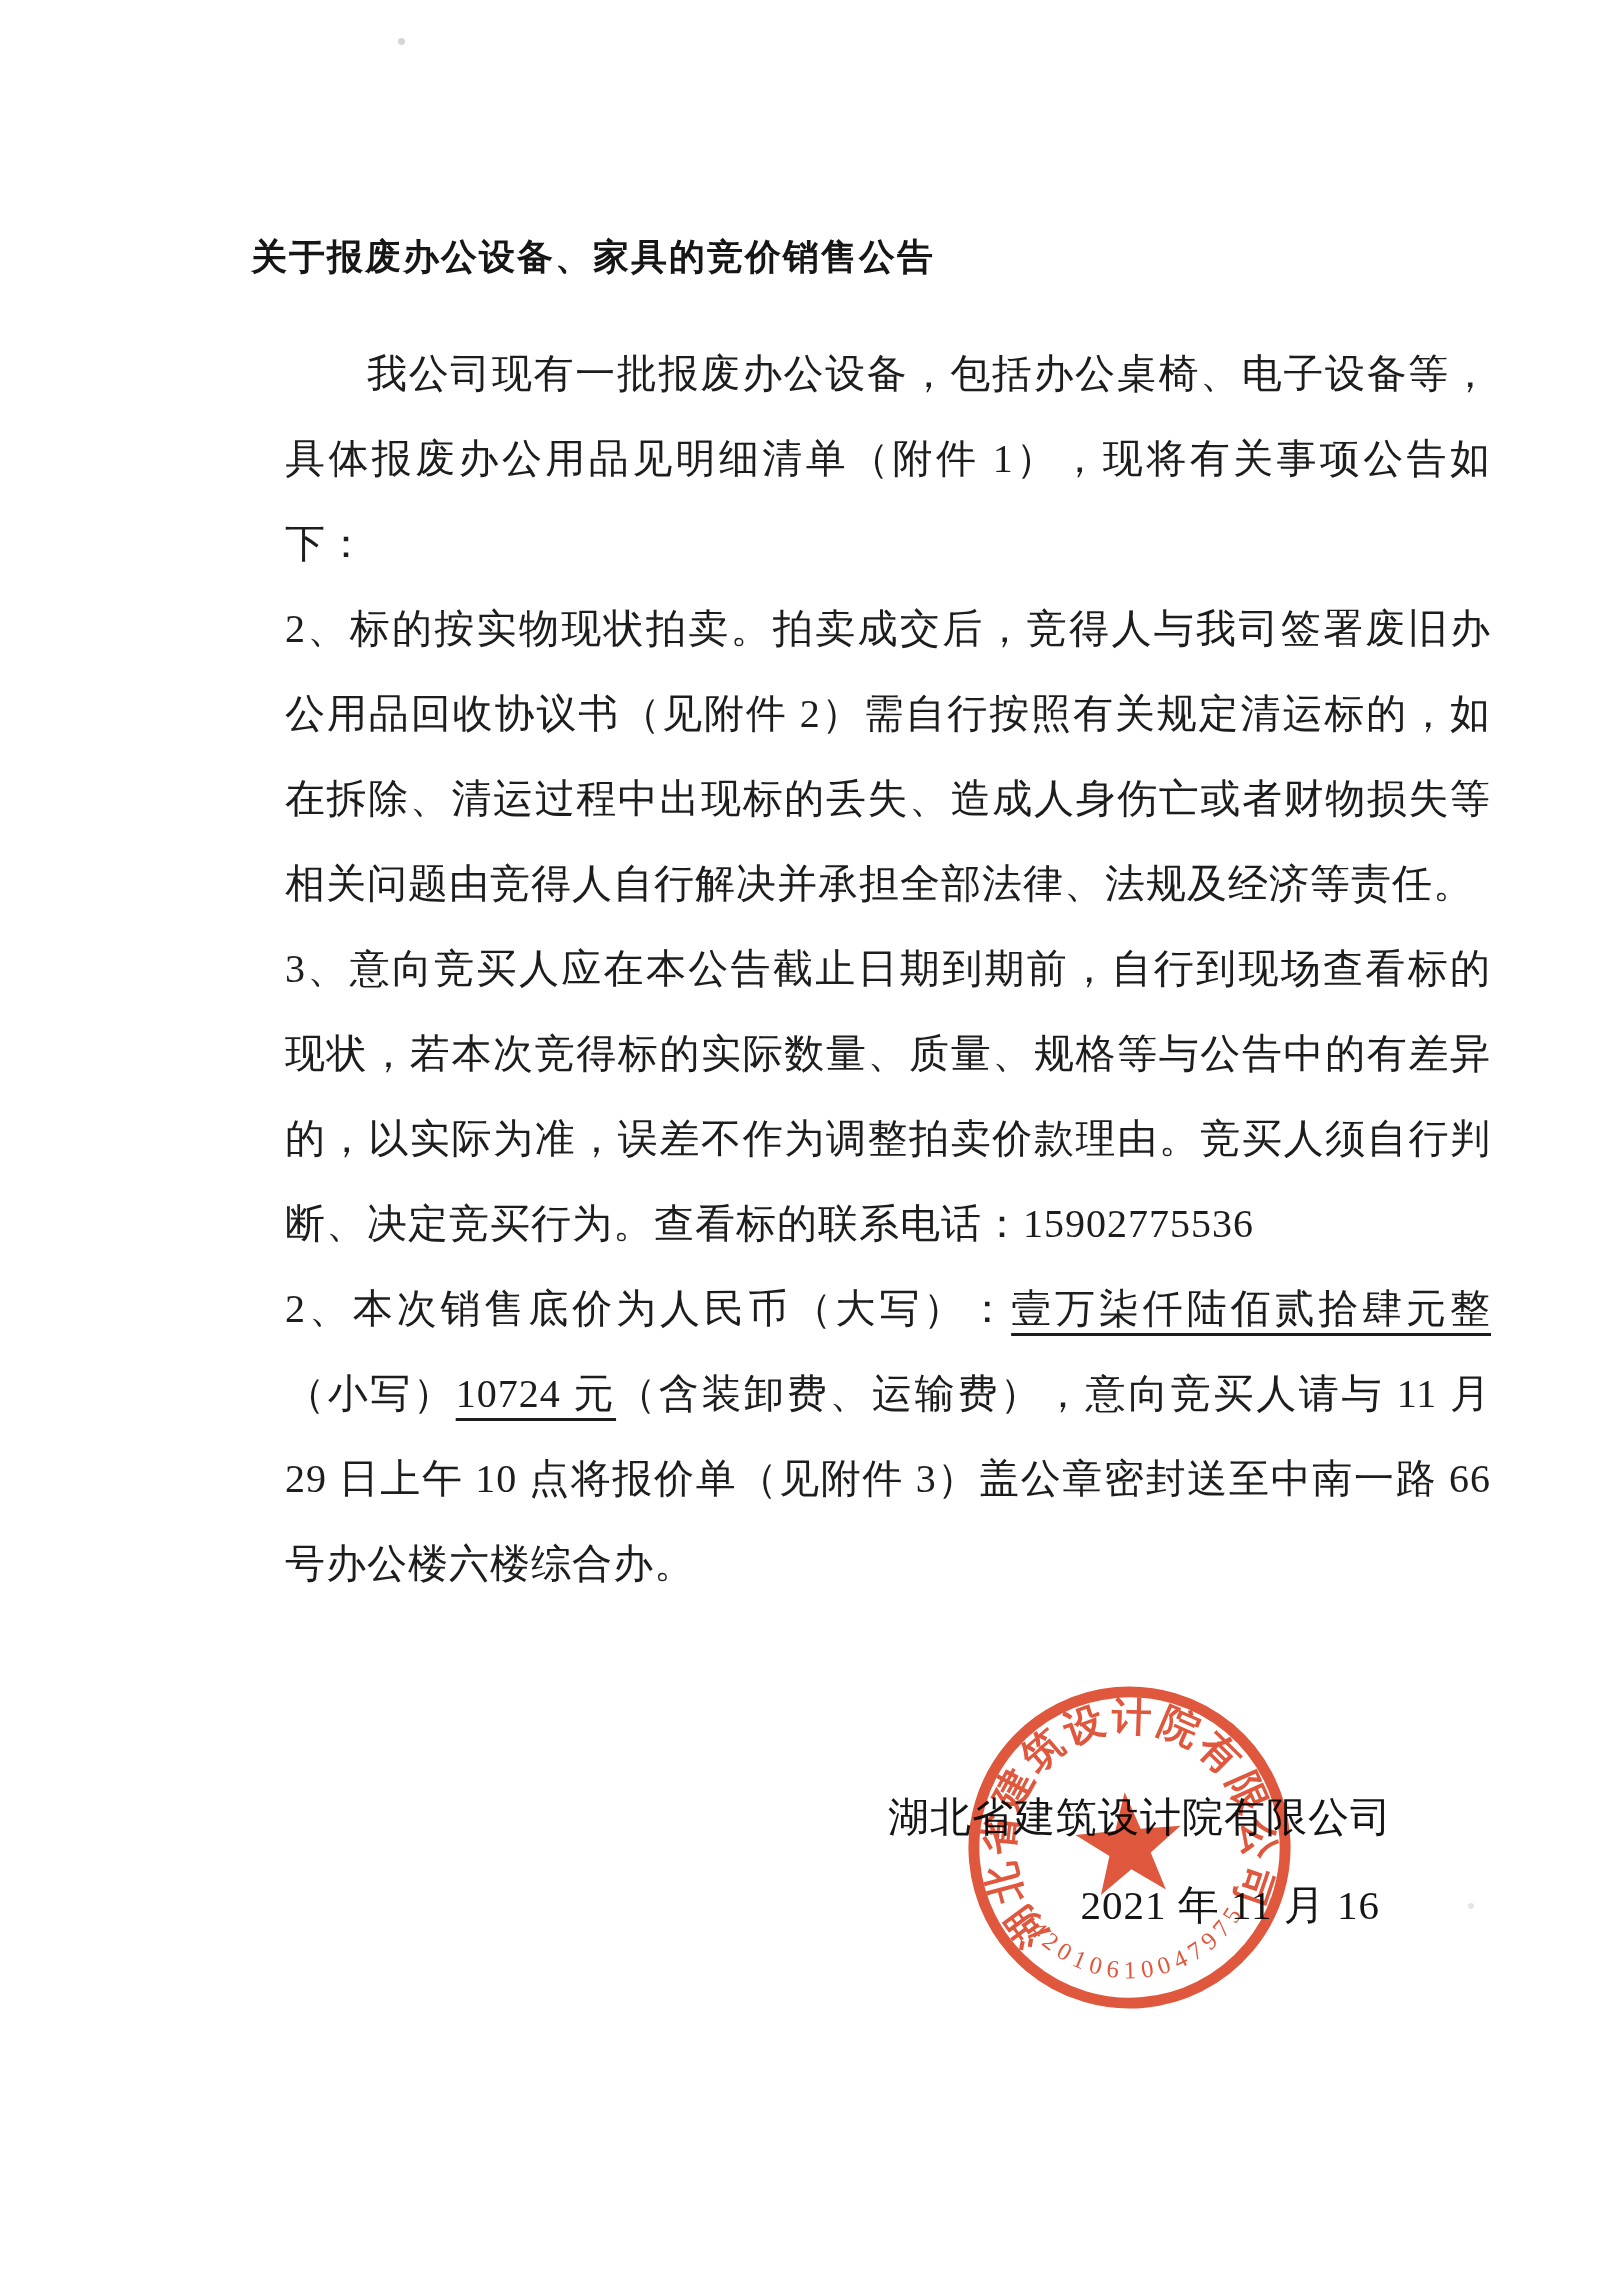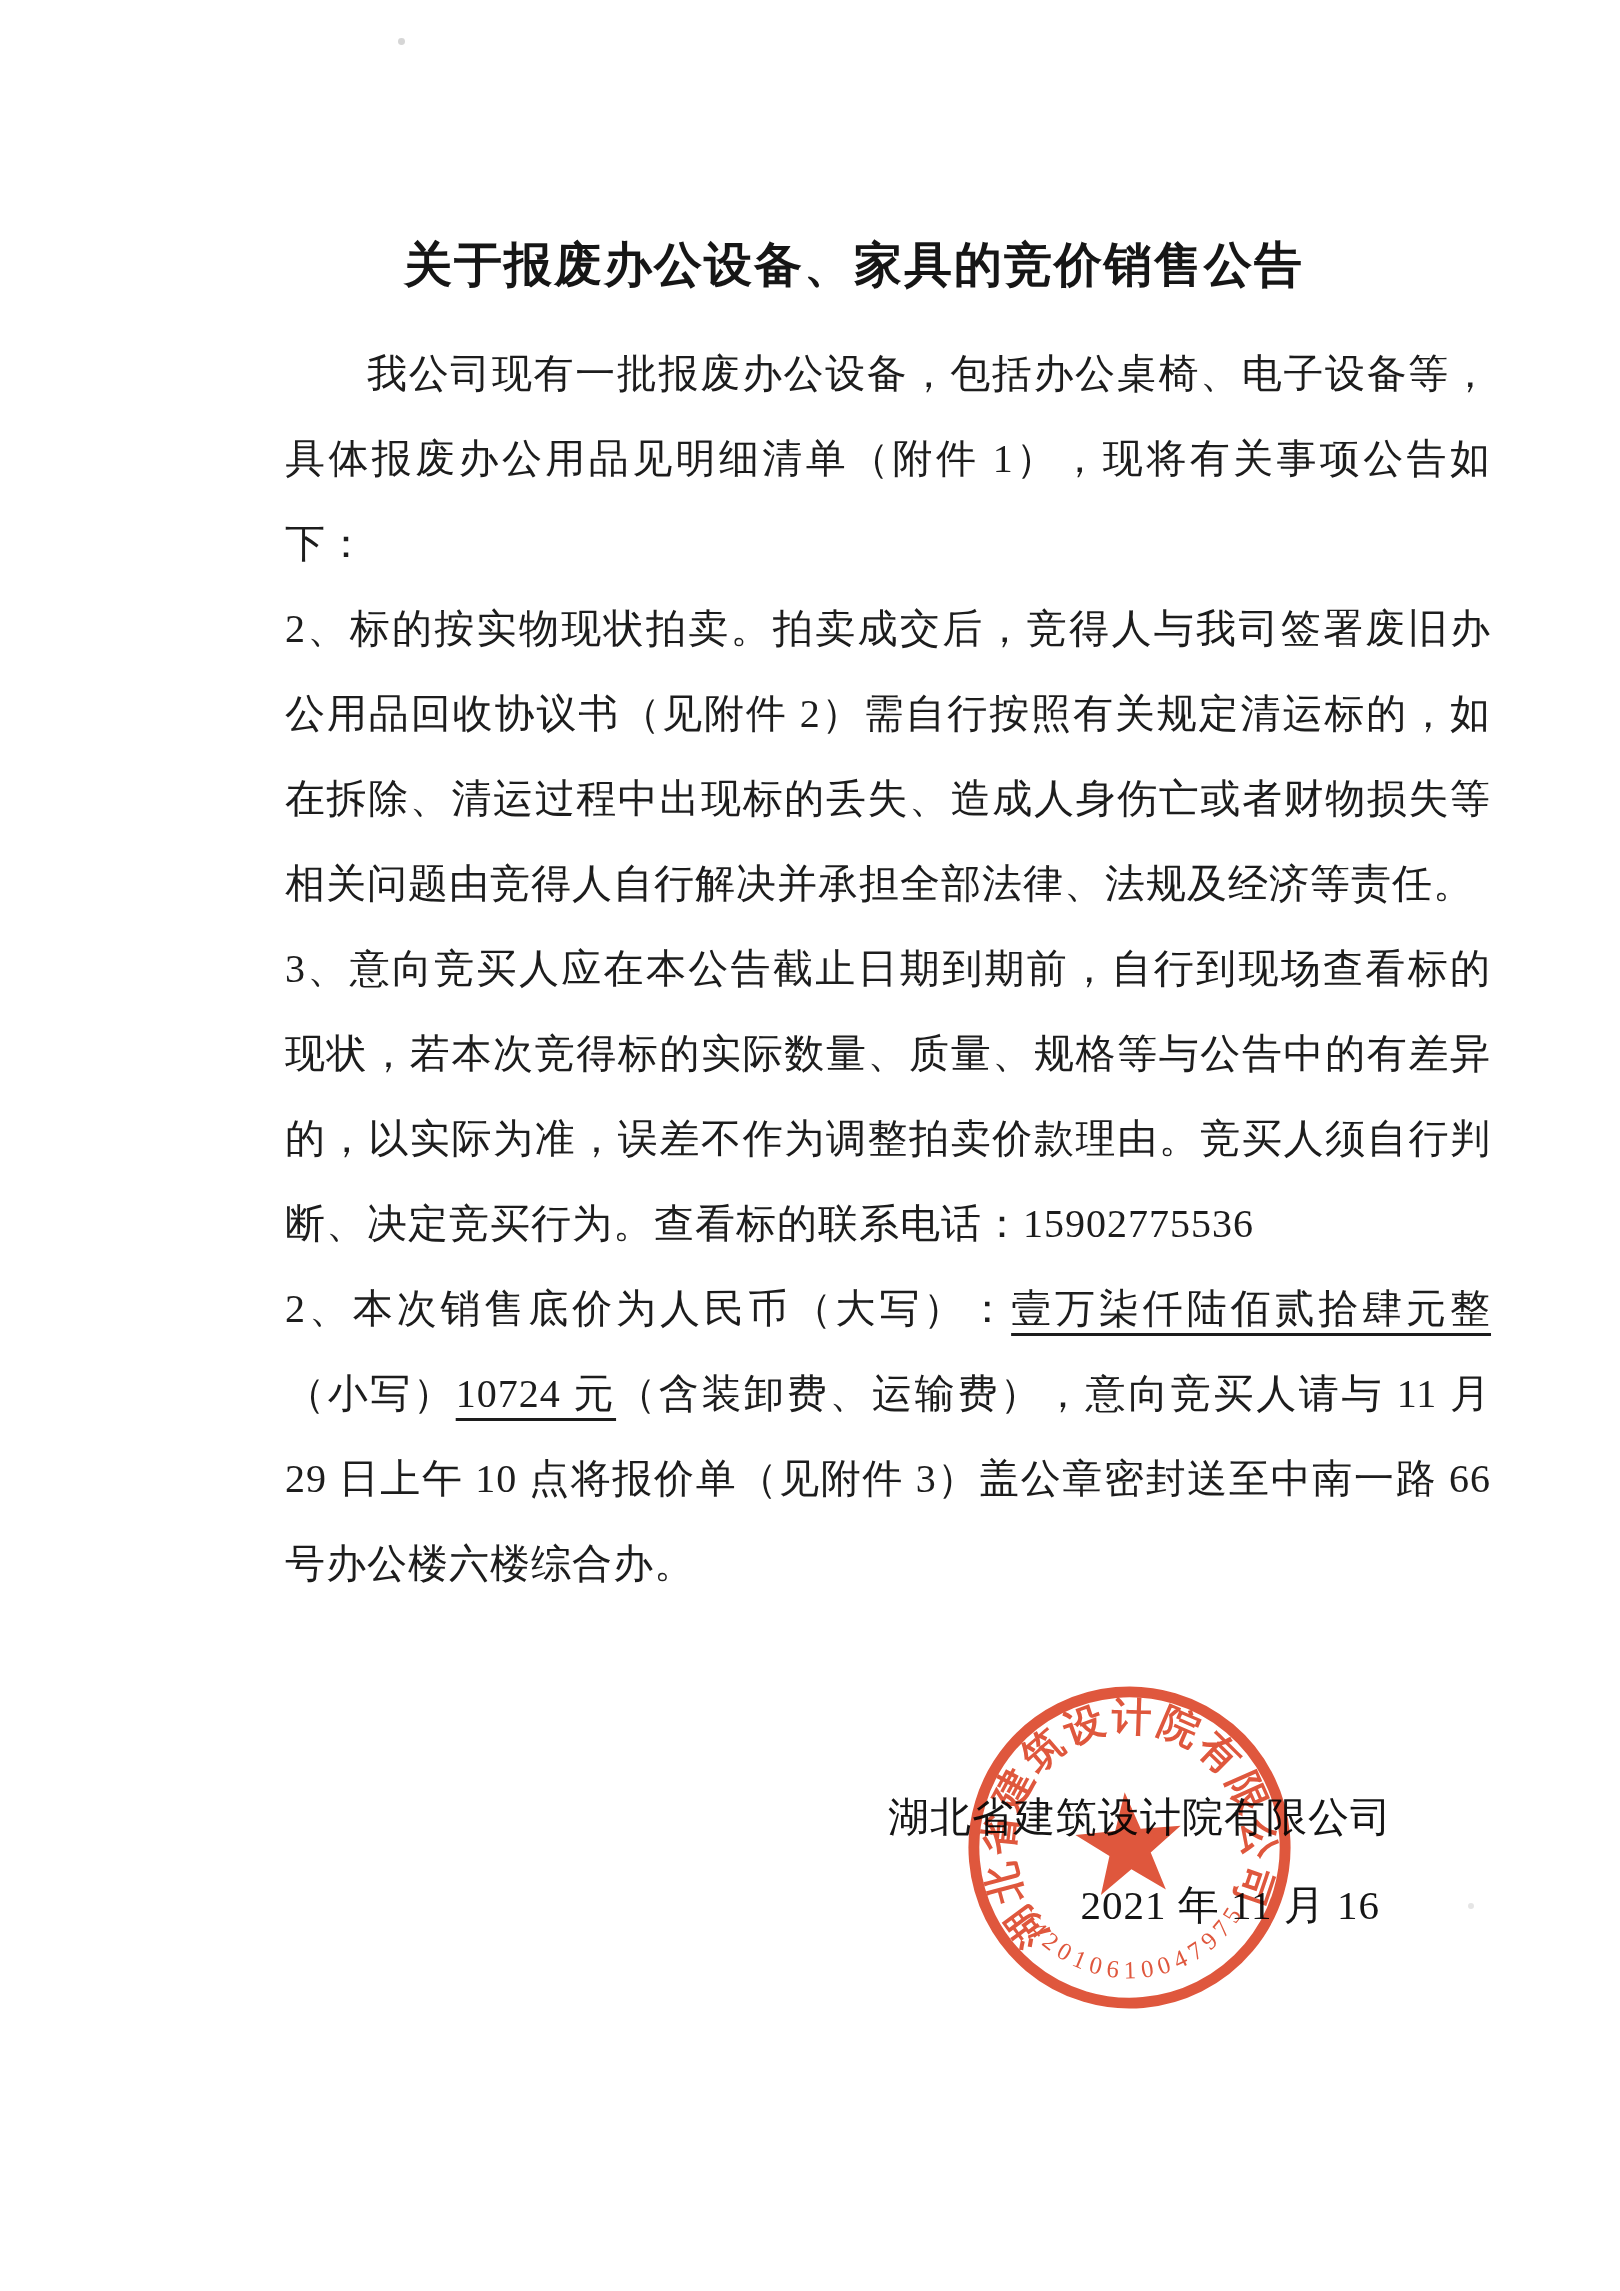--- a/index.html
+++ b/index.html
@@ -7,22 +7,22 @@
     position:relative;
     width:1620px;height:2292px;
     background:#ffffff;
     font-family:"Liberation Serif","DejaVu Serif",serif;
     color:#1d1d1d;
     overflow:hidden;
   }
   .doc-title{
     position:absolute;
     top:233px;left:251px;width:1206px;
-    text-align:center;
-    font-size:48px;font-weight:bold;color:#161616;
+    text-align:left;
+    font-size:36px;font-weight:bold;color:#161616;
     letter-spacing:2px;
     white-space:nowrap;
   }
   .doc-body{
     position:absolute;
     top:331px;left:251px;width:1206px;
     font-size:40px;line-height:85px;
     text-align:justify;
     letter-spacing:1px;
     color:#1d1d1d;

